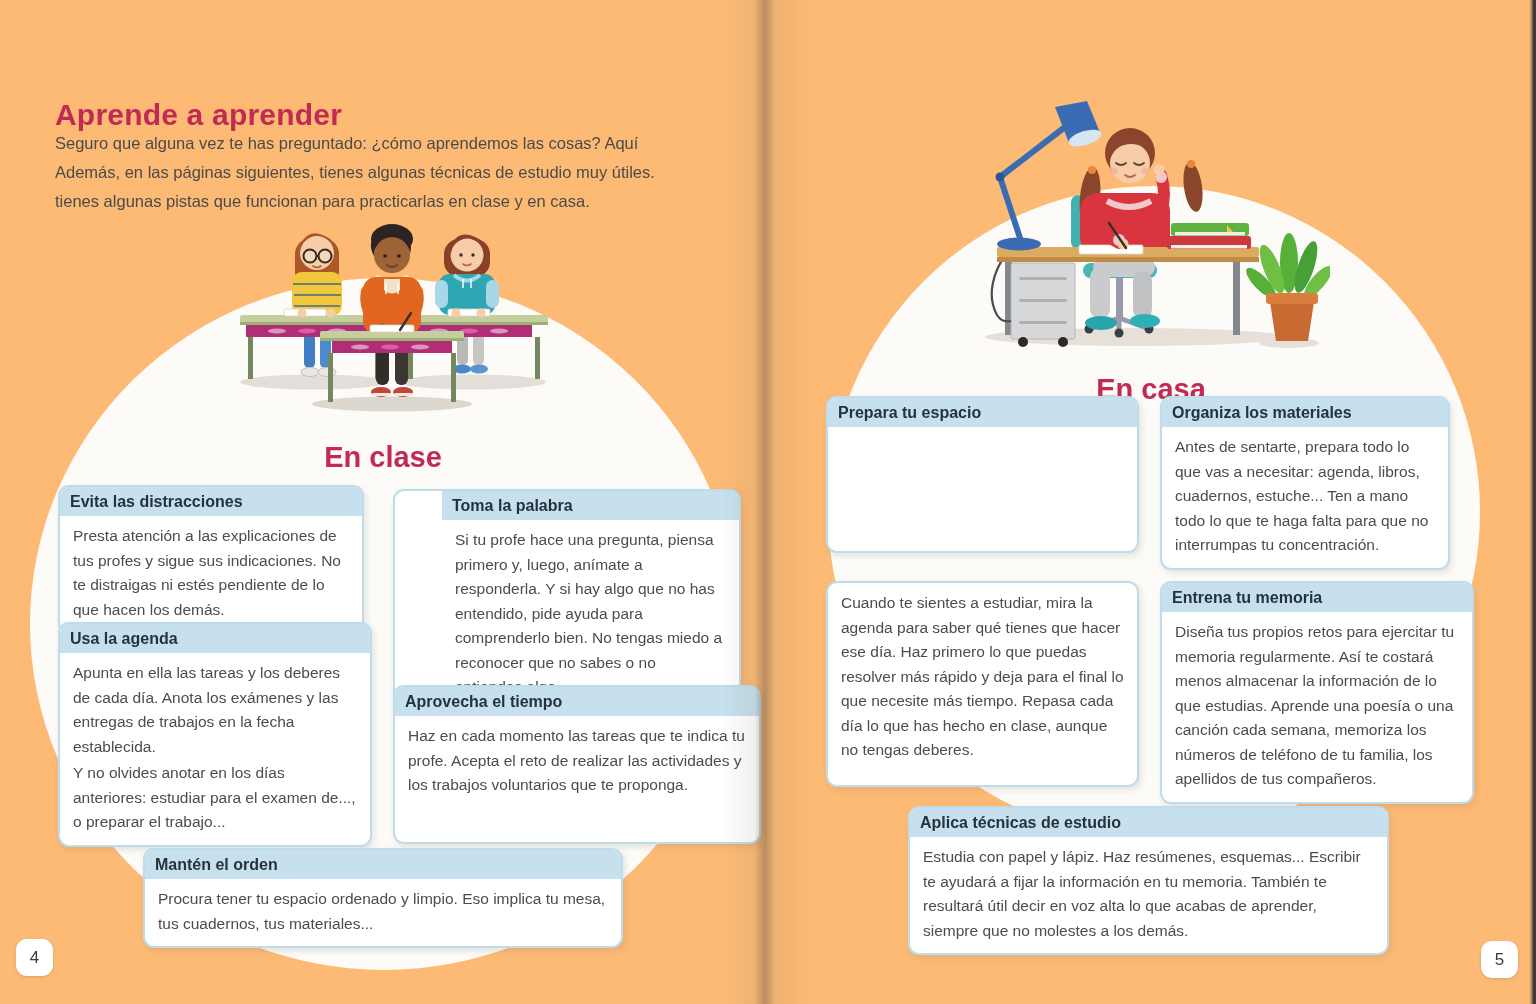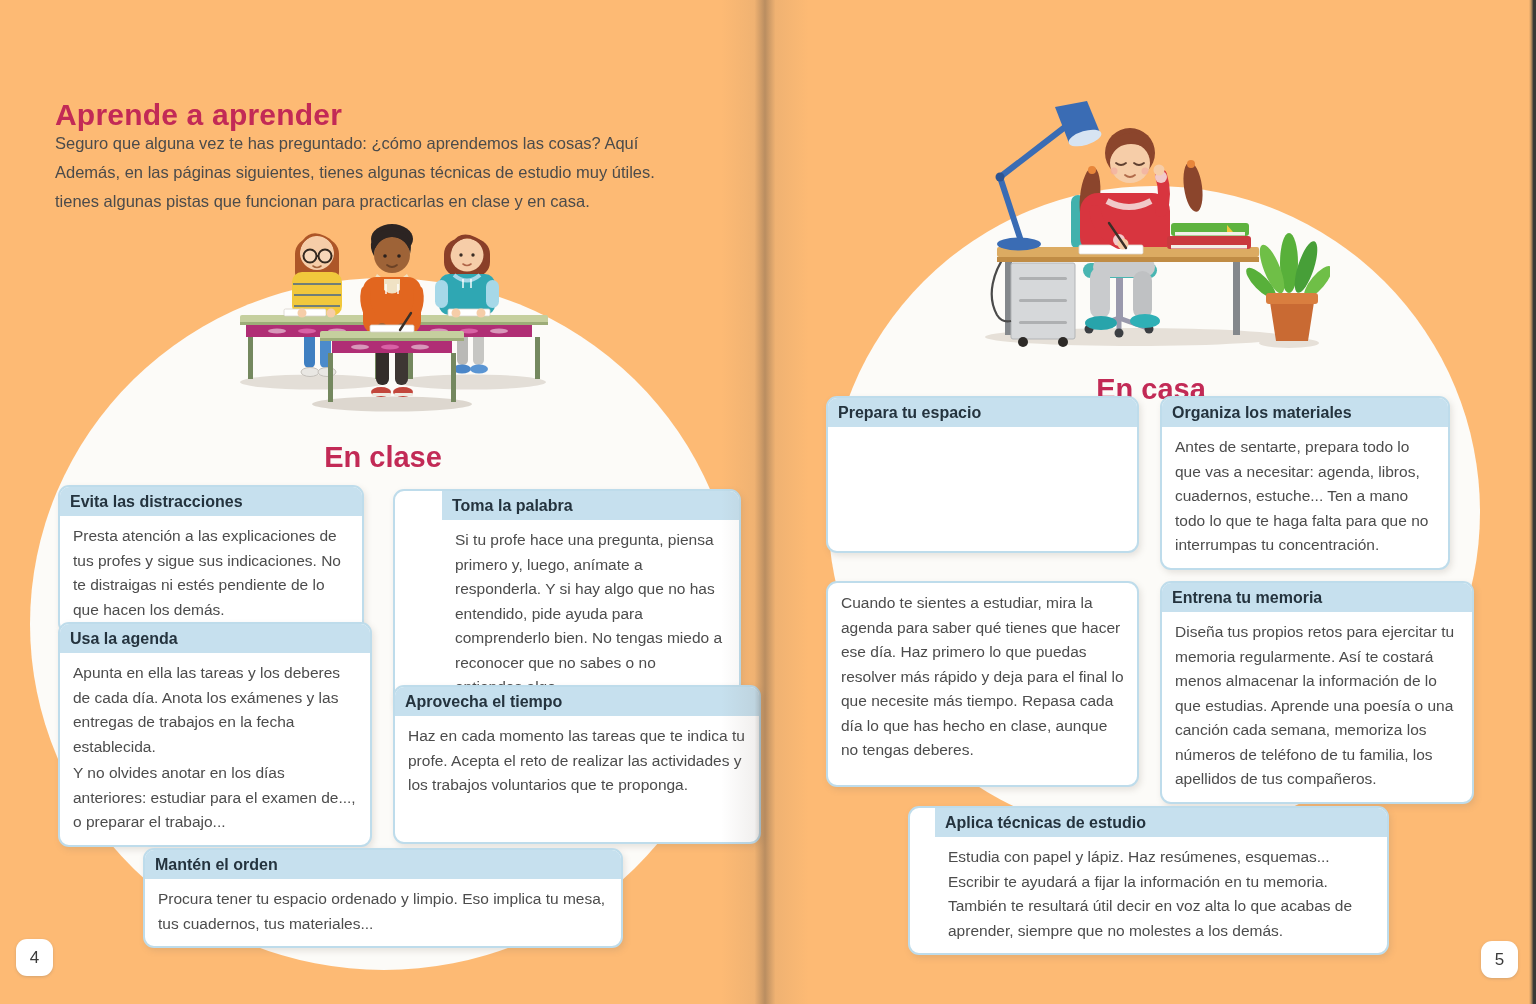--- a/index.html
+++ b/index.html
@@ -59,21 +59,21 @@
   #card-evita     { left:58px;  top:485px; width:306px; min-height:128px; }
   #card-toma      { left:393px; top:489px; width:348px; min-height:180px;padding-left:47px; }
   #card-usa       { left:58px;  top:622px; width:314px; min-height:205px; }
   #card-aprovecha { left:393px; top:669px; width:368px; min-height:159px;margin-top:16px; }
   #card-manten    { left:143px; top:848px; width:480px; min-height:85px;  }
 
   #card-prepara   { left:826px;  top:396px; width:313px; min-height:157px; }
   #card-organiza  { left:1160px; top:396px; width:290px; min-height:157px; }
   #card-consulta  { left:826px;  top:581px; width:313px; min-height:206px; }
   #card-entrena   { left:1160px; top:581px; width:314px; min-height:206px; }
-  #card-aplica    { left:908px;  top:806px; width:481px; min-height:134px;padding-left:25px; }
+  #card-aplica    { left:908px;  top:806px; width:481px; min-height:134px; }
 
   .page-chip {
     position:absolute; width:37px; height:37px; background:#ffffff;
     border-radius:11px; box-shadow:0 1px 3px rgba(120,110,100,0.3);
     display:flex; align-items:center; justify-content:center;
     font-size:17px; color:#3a3a3a;
   }
   #chip-left  { left:16px;   top:939px; }
   #chip-right { left:1481px; top:941px; }
 

